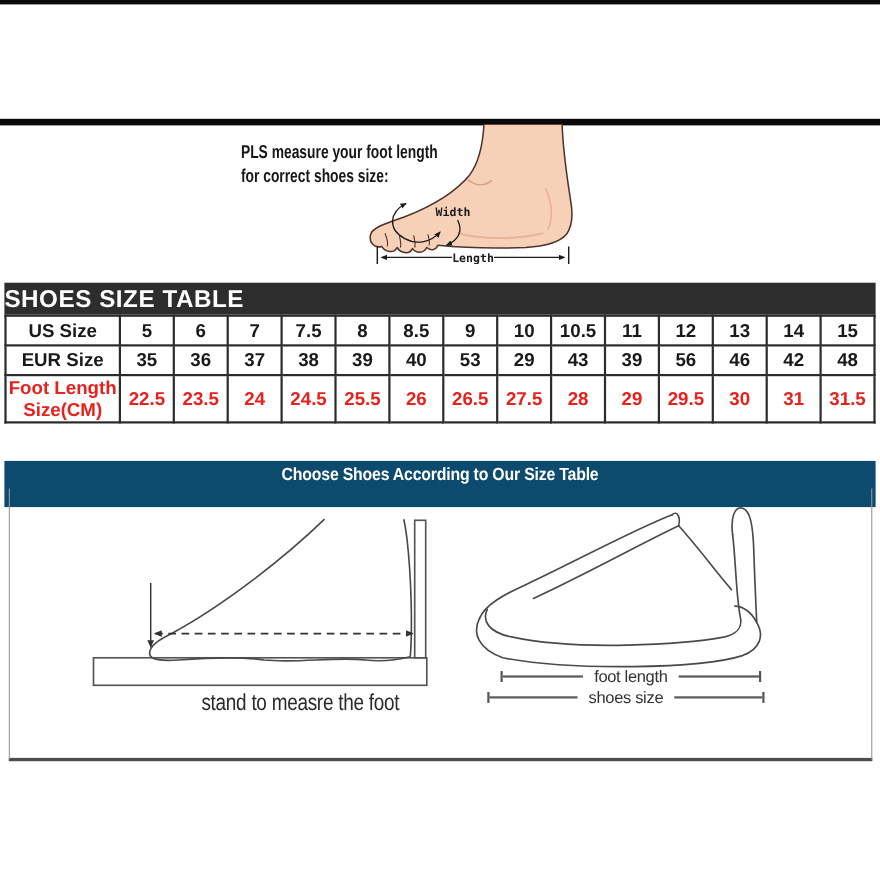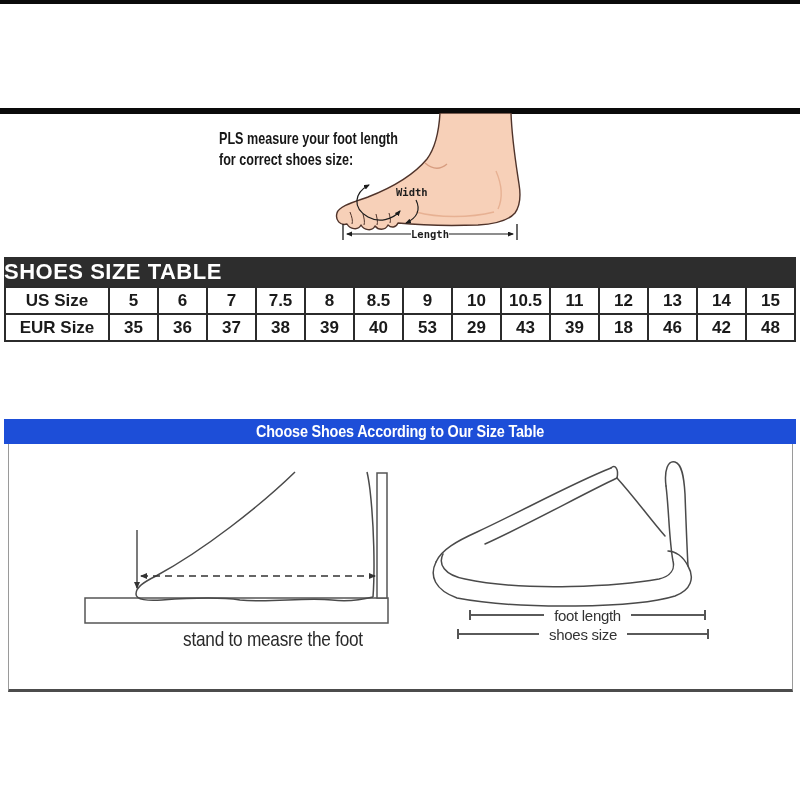--- a/index.html
+++ b/index.html
@@ -25,38 +25,38 @@
   #table-wrap{position:absolute;left:4px;top:257px;width:792px;}
   #table-title{height:29px;background:#2d2d2d;color:#ffffff;font-weight:bold;font-size:22px;
         text-align:left;line-height:29px;letter-spacing:.5px;}
   #size-table{width:100%;border-collapse:collapse;table-layout:fixed;}
   #size-table td{border:2px solid #2b2b2b;text-align:center;vertical-align:middle;
         font-weight:bold;font-size:17px;color:#1a1a1a;height:25px;padding:0;line-height:1.15;}
   #size-table td.lbl{font-size:17px;}
   #size-table tr.red td{color:#e8211d;height:41px;}
 
   
-  #banner{position:absolute;left:4px;top:419px;width:792px;height:25px;background:#1d4ed8;
+  #banner{position:absolute;left:4px;top:419px;width:792px;height:42px;background:#0c4a6e;
         color:#ffffff;text-align:center;line-height:25px;}
   #banner span{display:inline-block;font-weight:bold;font-size:16px;letter-spacing:-.2px;
         transform:scaleX(.9);transform-origin:center;white-space:nowrap;}
 
   
   #bottom-frame{position:absolute;left:8px;top:444px;width:783px;height:245px;
         border-left:1px solid #9a9a9a;border-right:1px solid #9a9a9a;
         border-bottom:3px solid #4c4c4c;}
   #measure-foot-svg{position:absolute;left:70px;top:450px;}
   #left-caption{position:absolute;left:128px;top:627px;width:290px;text-align:center;
         font-size:21px;color:#2a2a2a;letter-spacing:-.3px;transform:scaleX(.82);
         transform-origin:center top;white-space:nowrap;}
   #shoe-svg{position:absolute;left:425px;top:450px;}
 
   
   #measure-rows{position:absolute;inset:0;pointer-events:none;}
-  .measure-row{position:absolute;height:20px;display:flex;align-items:center;margin-left:14px;}
+  .measure-row{position:absolute;height:20px;display:flex;align-items:center;}
   .measure-row:nth-of-type(1){top:605px;left:455px;width:237px;}
   .measure-row:nth-of-type(2){top:624px;left:443px;width:252px;}
   .measure-row:nth-of-type(3){top:642px;left:433px;width:294px;}
   .m-tick{width:2px;height:10px;background:#555;flex:0 0 auto;}
   .m-line{flex:1 1 auto;height:2px;background:#5a5a5a;}
   .m-label{flex:0 0 auto;margin:0 10px;font-size:15px;color:#333;letter-spacing:-.3px;
         white-space:nowrap;}
 </style>
 </head>
 <body>
@@ -140,24 +140,41 @@
             <td>35</td>
             <td>36</td>
             <td>37</td>
             <td>38</td>
             <td>39</td>
             <td>40</td>
             <td>53</td>
             <td>29</td>
             <td>43</td>
             <td>39</td>
-            <td>18</td>
+            <td>56</td>
             <td>46</td>
             <td>42</td>
             <td>48</td>
+          </tr>
+          <tr class="red">
+            <td class="lbl">Foot Length Size(CM)</td>
+            <td>22.5</td>
+            <td>23.5</td>
+            <td>24</td>
+            <td>24.5</td>
+            <td>25.5</td>
+            <td>26</td>
+            <td>26.5</td>
+            <td>27.5</td>
+            <td>28</td>
+            <td>29</td>
+            <td>29.5</td>
+            <td>30</td>
+            <td>31</td>
+            <td>31.5</td>
           </tr>
         </tbody>
     </table>
   </div>
 
   <div id="banner">
     <span>Choose Shoes According to Our Size Table</span>
   </div>
 
   <div id="bottom-frame"></div>

